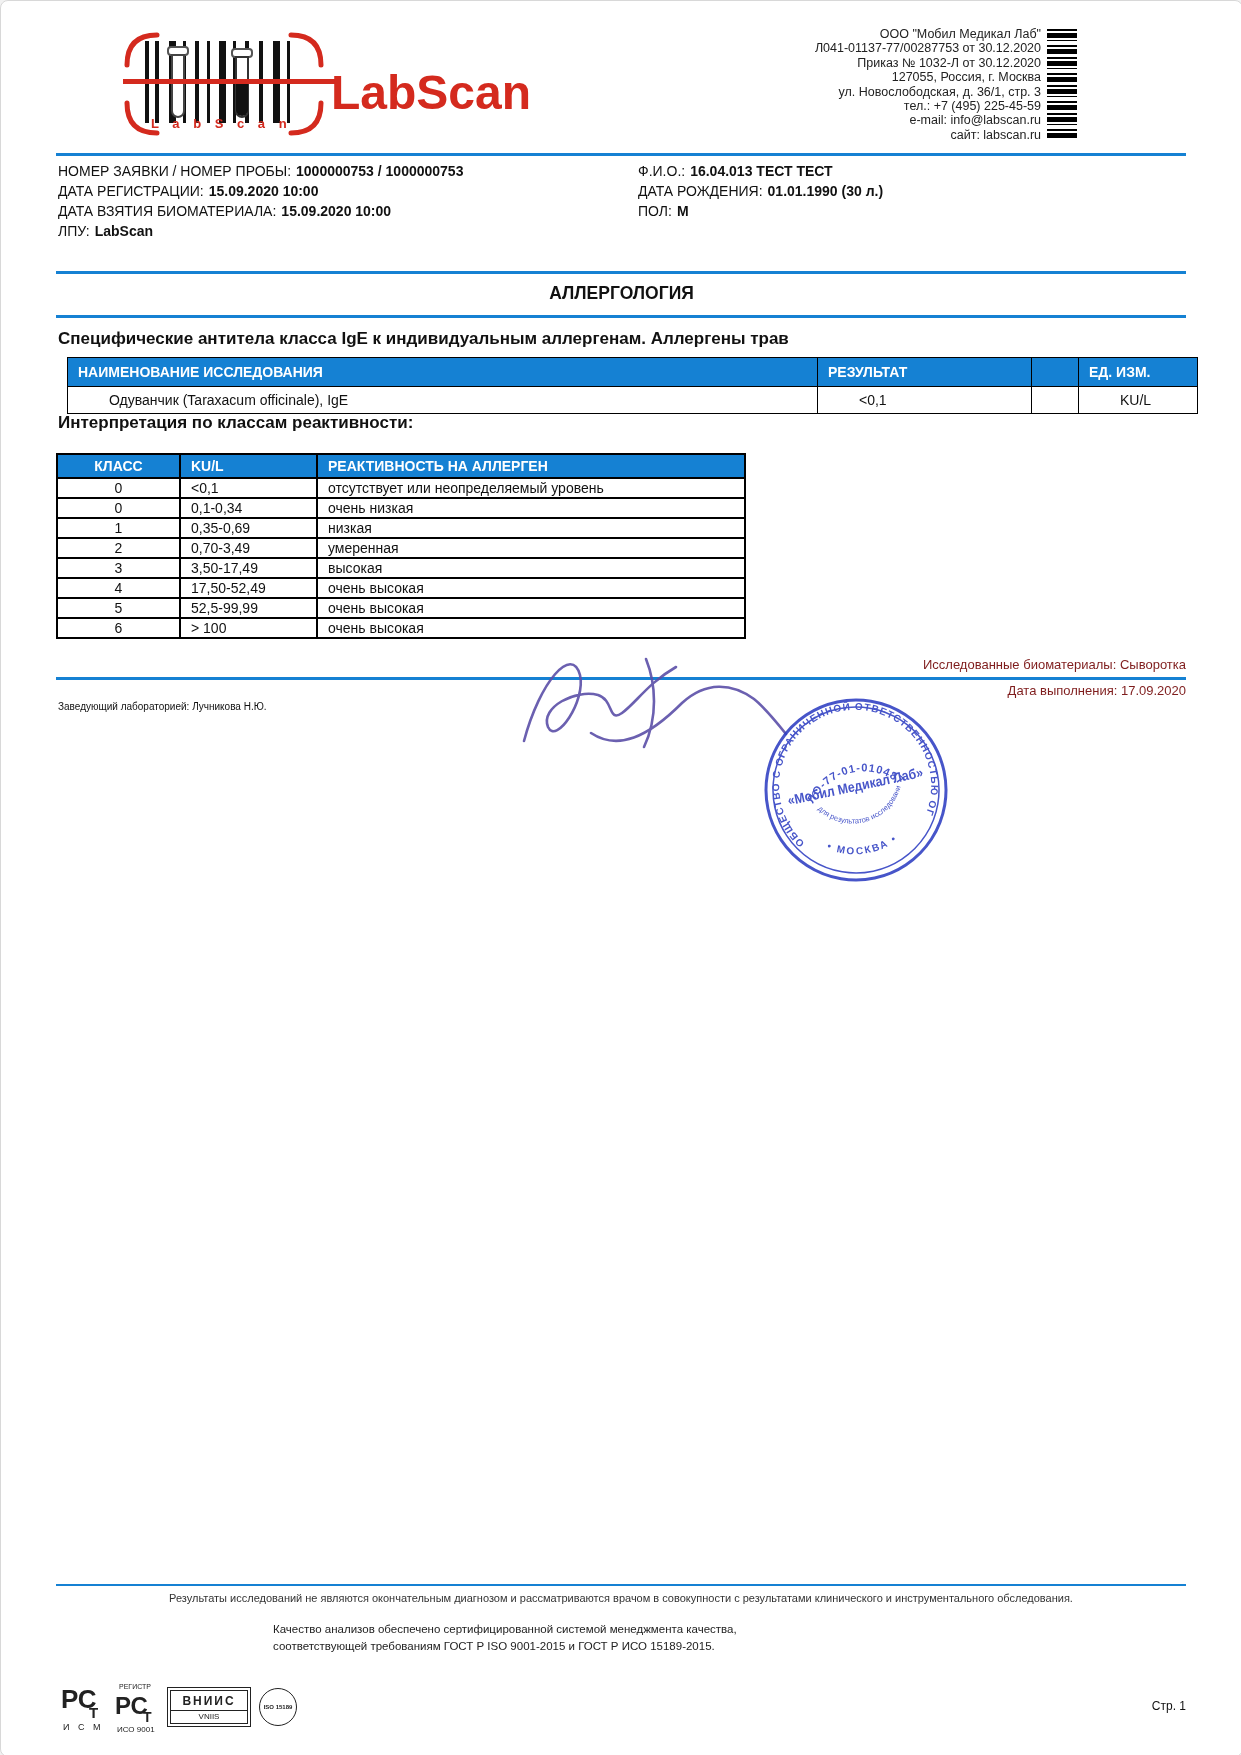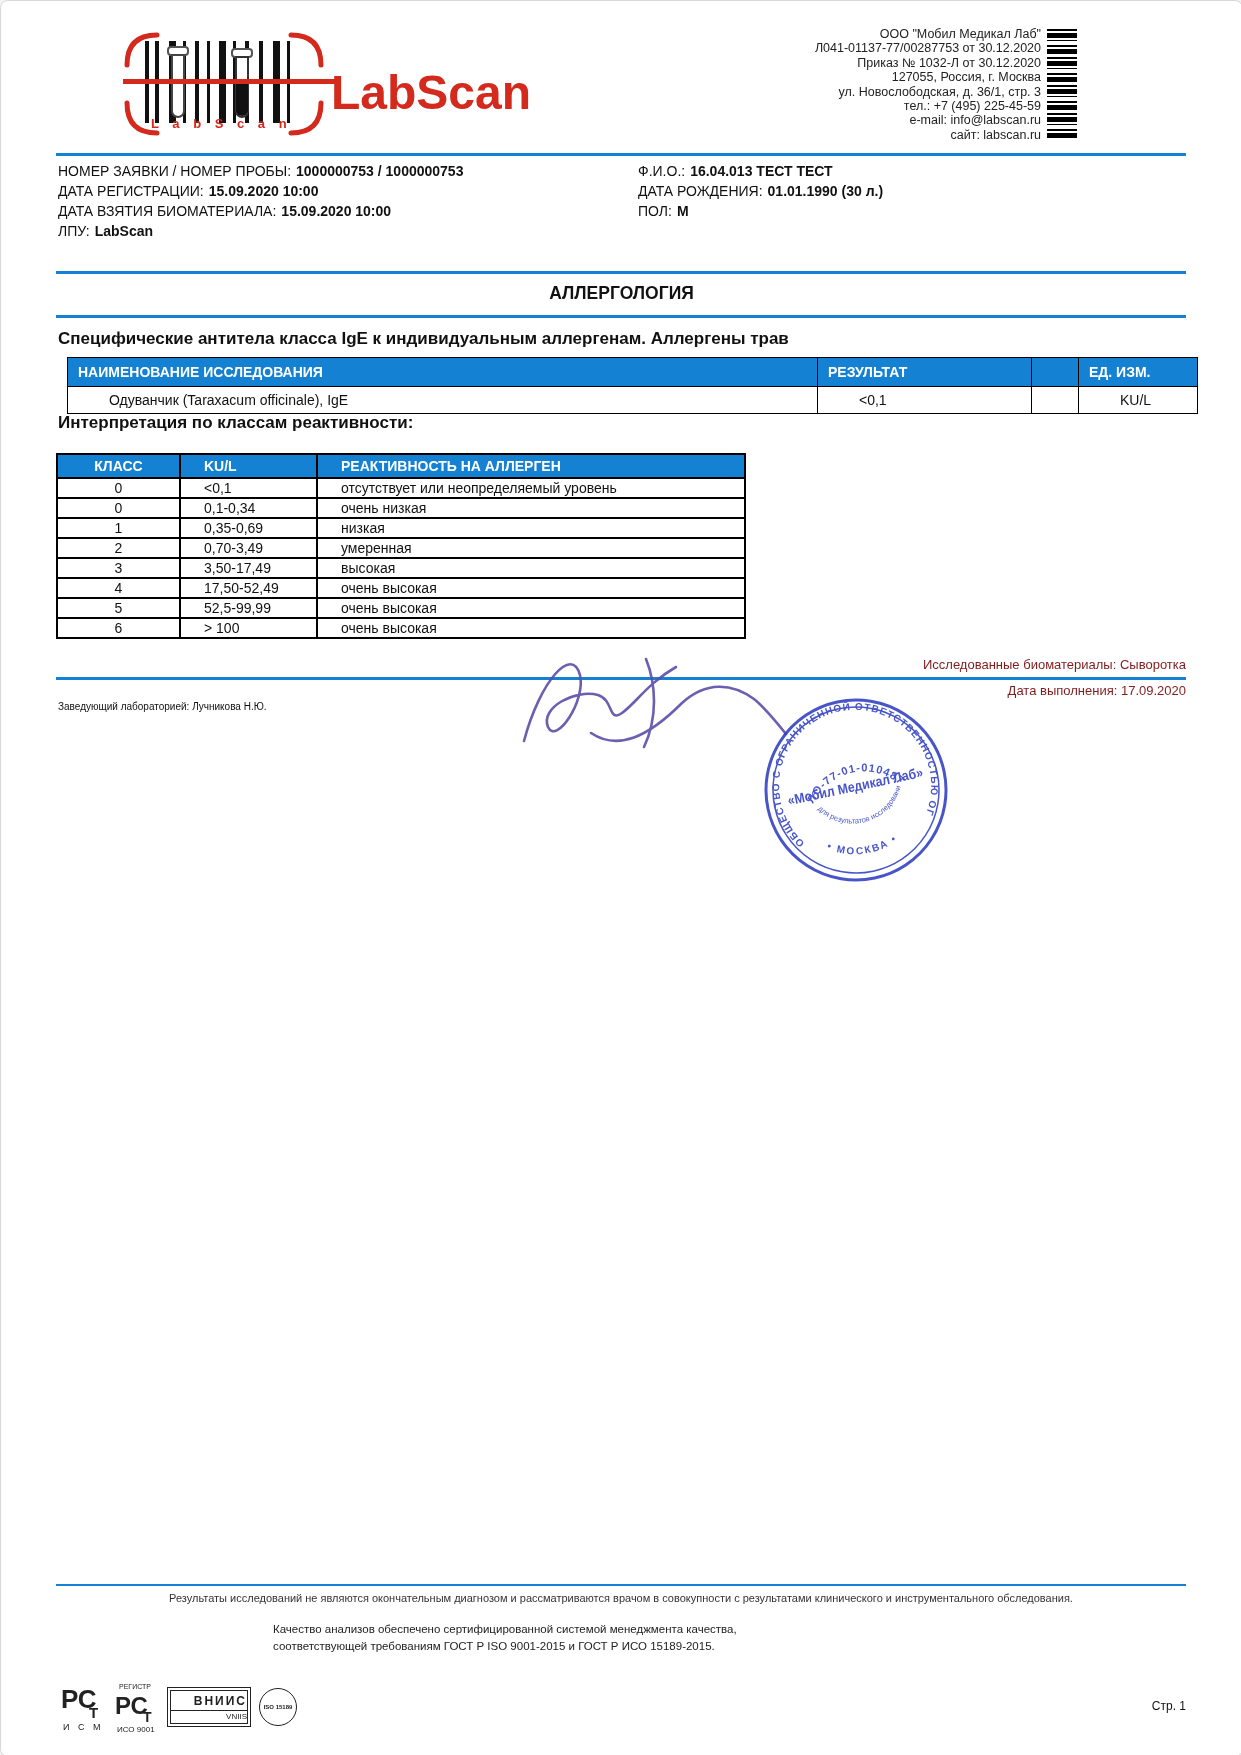--- a/index.html
+++ b/index.html
@@ -25,36 +25,36 @@
   .ptitle{position:absolute;left:57px;top:328px;width:1128px;
     font-size:17px;font-weight:bold;}
   table{border-collapse:collapse;table-layout:fixed;}
   .rt{position:absolute;left:66px;top:356px;width:1130px;border:1.5px solid #000;}
   .rt td,.rt th{border:1px solid #000;font-size:14px;text-align:left;
     padding:2px 10px;overflow:hidden;white-space:nowrap;}
   .th-blue{background:#1581d3;color:#fff;font-weight:bold;}
   .rt th{height:24px;} .rt td{height:22px;padding-left:41px;}
   .iheading{position:absolute;left:57px;top:412px;font-size:17px;font-weight:bold;}
   .it{position:absolute;left:55px;top:452px;width:688px;border:2px solid #000;}
-  .it td,.it th{border:2px solid #000;font-size:14px;padding:0 23px;
+  .it td,.it th{border:2px solid #000;font-size:14px;padding:0 10px;
     overflow:hidden;white-space:nowrap;}
   .it th{height:22px;text-align:left;}
   .it td{height:18px;}
   .it .c0{text-align:center;}
   .rightnote{position:absolute;right:56px;font-size:13px;color:#7f1d1d;text-align:right;margin-left:16px;}
   .labhead{position:absolute;left:57px;top:700px;font-size:10px;}
   .signature{position:absolute;left:495px;top:638px;}
   .stamp{position:absolute;left:760px;top:694px;transform:rotate(-12deg);opacity:.88;}
   .footline{position:absolute;left:55px;top:1583px;width:1130px;height:2px;background:#1581d3;}
   .disclaimer{position:absolute;left:55px;top:1591px;width:1130px;text-align:center;
     font-size:11px;color:#333;}
   .marks{position:absolute;left:58px;top:1678px;height:56px;display:flex;
     align-items:center;gap:8px;color:#222;}
   .vniisbox{border:1.5px solid #222;padding:2px;width:78px;}
-  .vniisbox .inner{border:1px solid #222;text-align:right;padding:3px 0 2px;}
+  .vniisbox .inner{border:1px solid #222;text-align:center;padding:3px 0 2px;}
   .vniisbox .t1{font-size:12px;font-weight:bold;letter-spacing:2px;}
   .vniisbox .t2{font-size:8px;border-top:1px solid #222;margin-top:2px;padding-top:1px;}
   .isocircle{width:36px;height:36px;border:1.5px solid #222;border-radius:50%;
     display:flex;align-items:center;justify-content:center;text-align:center;
     font-size:6px;line-height:7px;font-weight:bold;}
   .quality{position:absolute;left:272px;top:1620px;font-size:11.5px;line-height:17px;color:#222;}
   .pageno{position:absolute;right:56px;top:1698px;font-size:12px;}
 </style>
 </head>
 <body>

